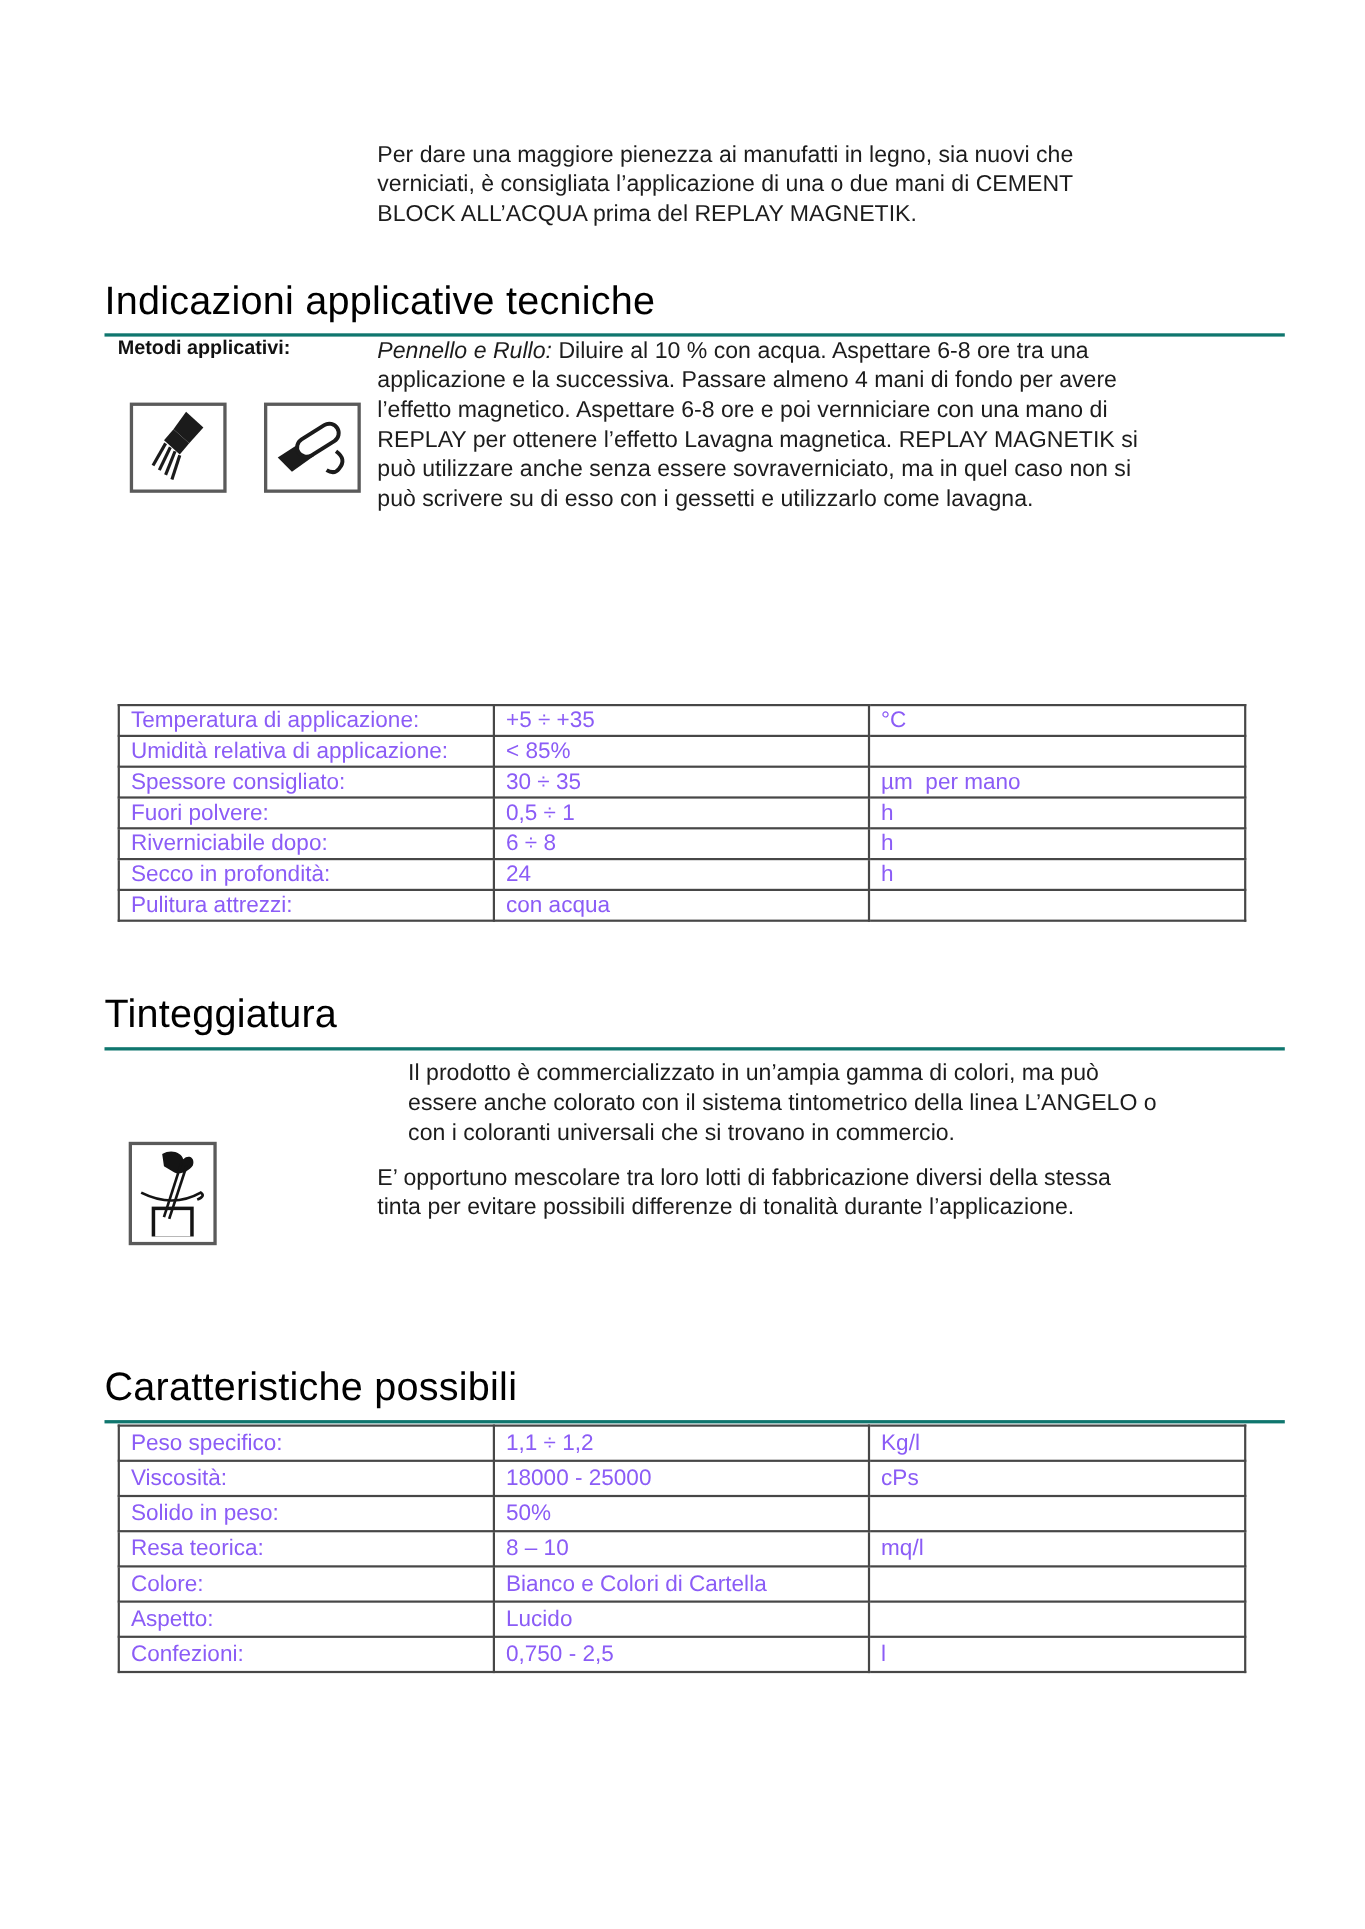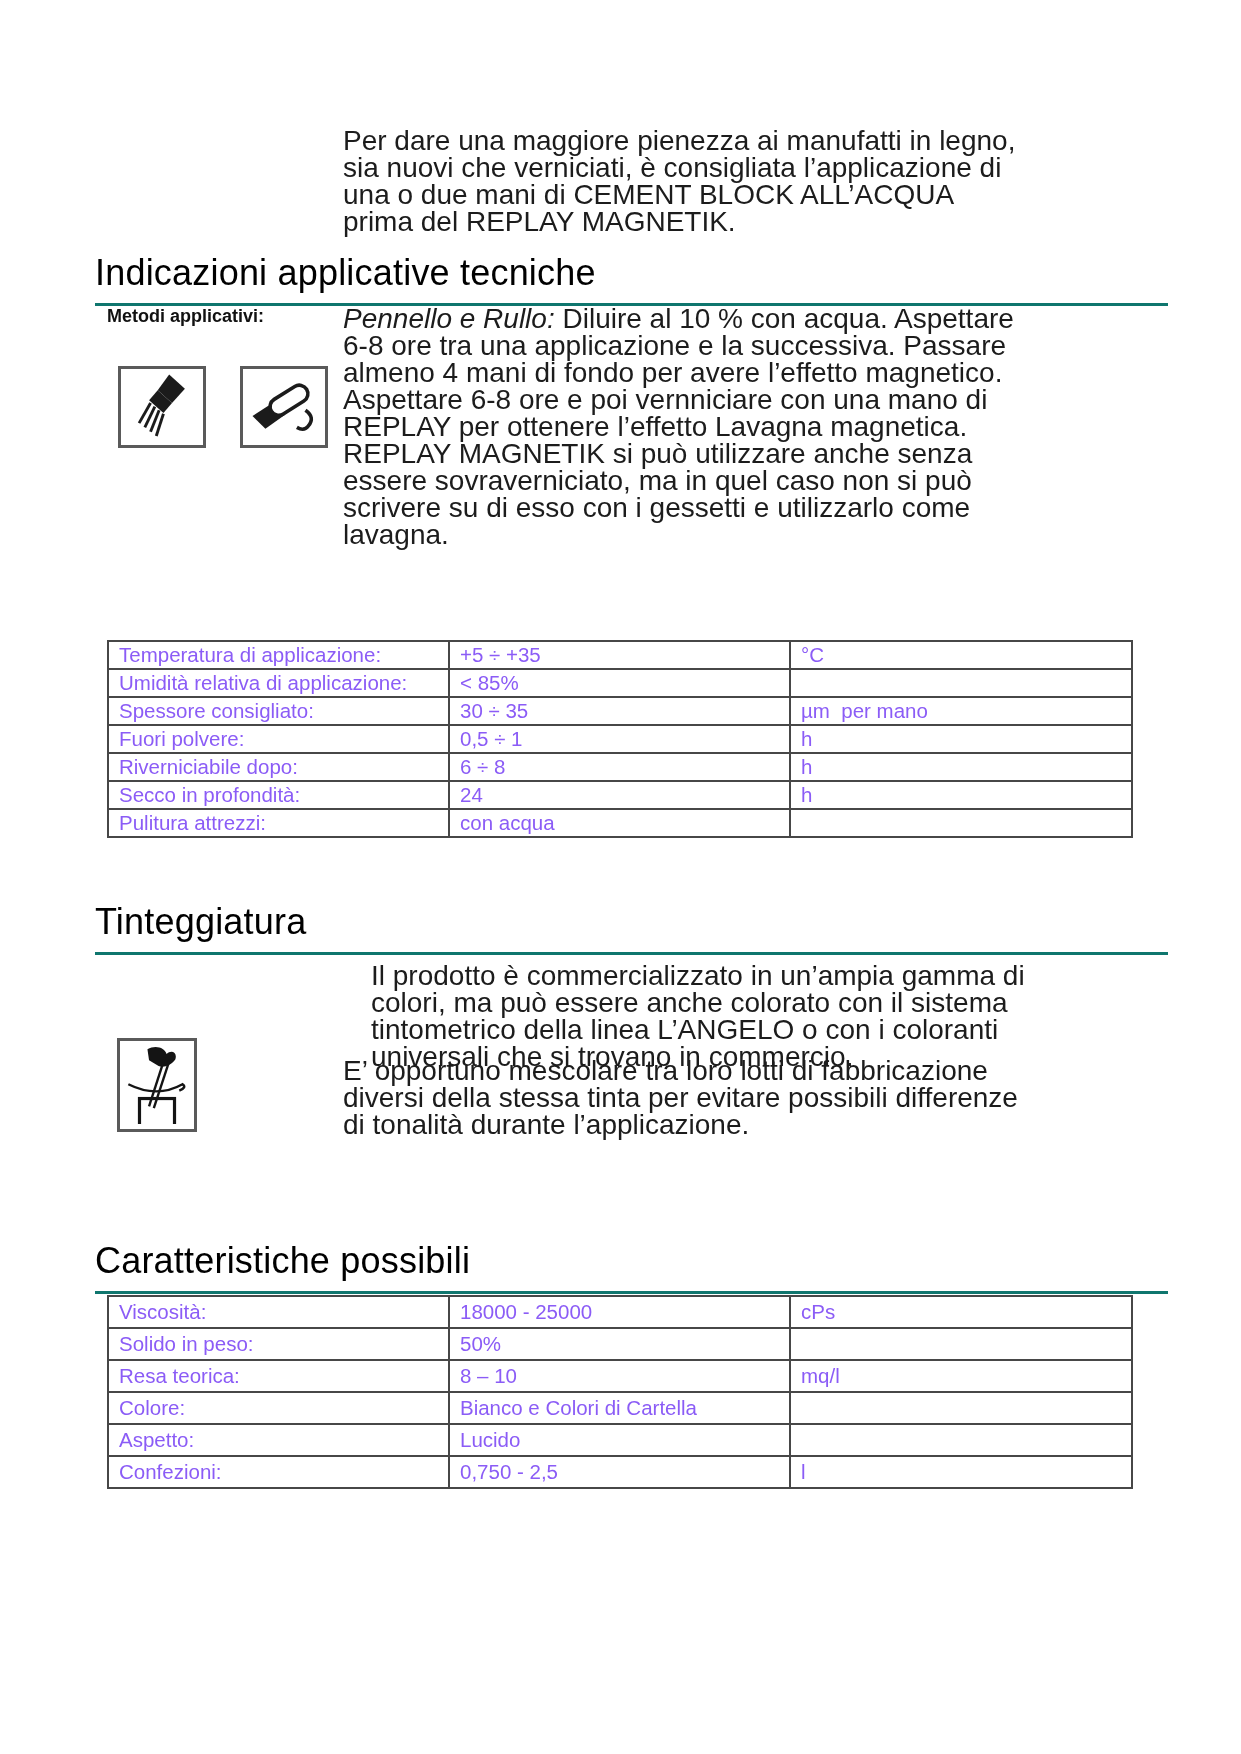--- a/index.html
+++ b/index.html
@@ -7,21 +7,21 @@
     position: relative;
     width: 1241px;
     height: 1754px;
     background: #ffffff;
     font-family: "Liberation Sans", "DejaVu Sans", sans-serif;
     color: #1c1c1c;
     overflow: hidden;
   }
   .para {
     position: absolute;
-    font-size: 28px;
+    font-size: 21px;
     line-height: 27px;
     color: #1c1c1c;
   }
   .italic { font-style: italic; }
   .bold-label {
     position: absolute;
     font-size: 18px;
     font-weight: bold;
     color: #111;
   }
@@ -165,20 +165,25 @@
   <div class="section-heading" style="top:1240px;">Caratteristiche possibili</div>
 
   <table class="spec-table t2" style="top:1295px;">
     <colgroup>
         <col style="width:33.3%">
         <col style="width:33.3%">
         <col style="width:33.4%">
       </colgroup>
     <tbody>
       <tr>
+        <td>Peso specifico:</td>
+        <td>1,1 ÷ 1,2</td>
+        <td>Kg/l</td>
+      </tr>
+      <tr>
         <td>Viscosità:</td>
         <td>18000 - 25000</td>
         <td>cPs</td>
       </tr>
       <tr>
         <td>Solido in peso:</td>
         <td>50%</td>
         <td></td>
       </tr>
       <tr>

